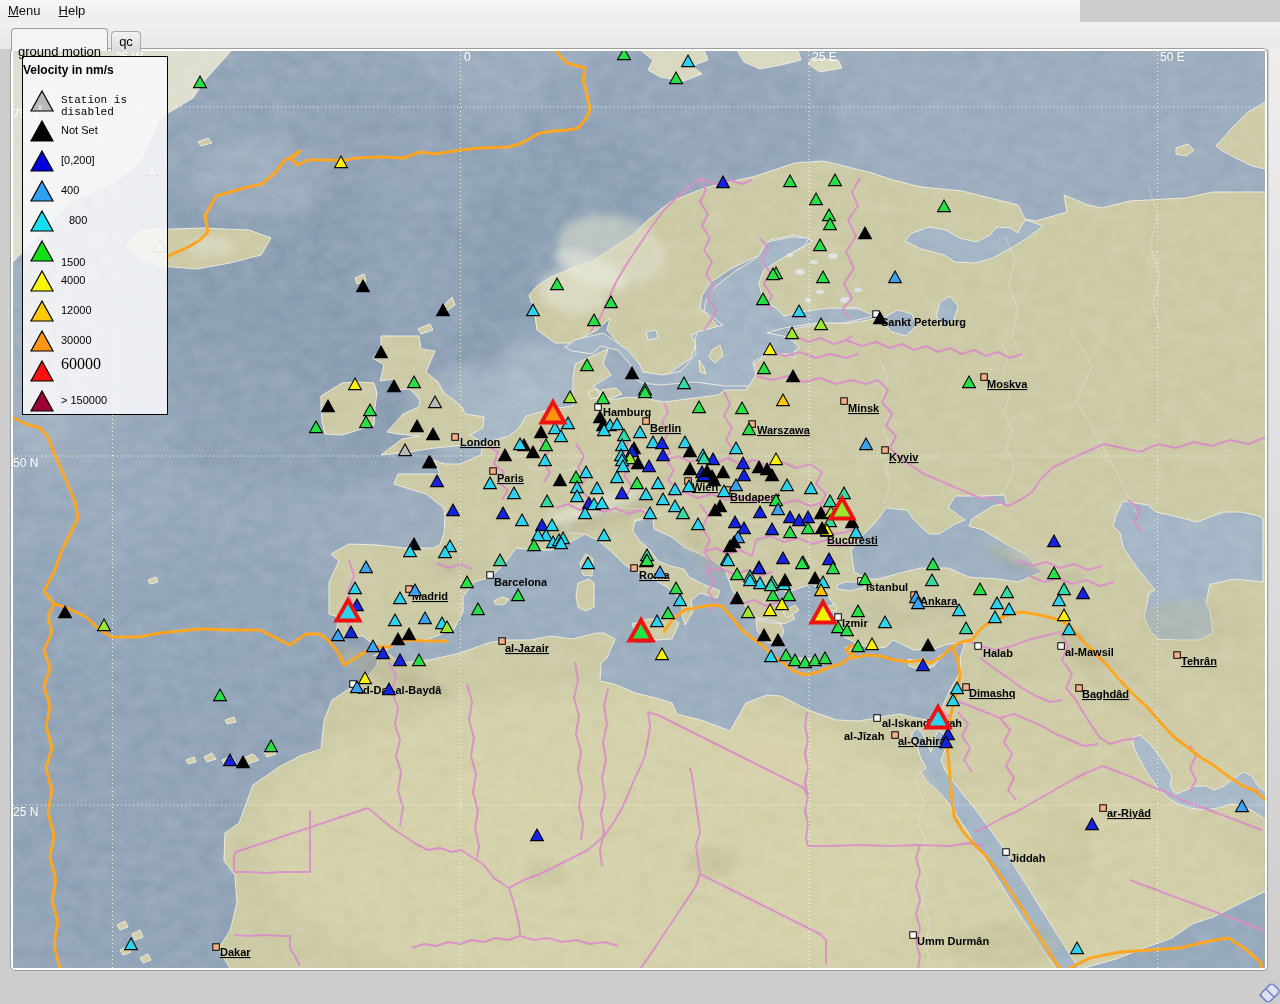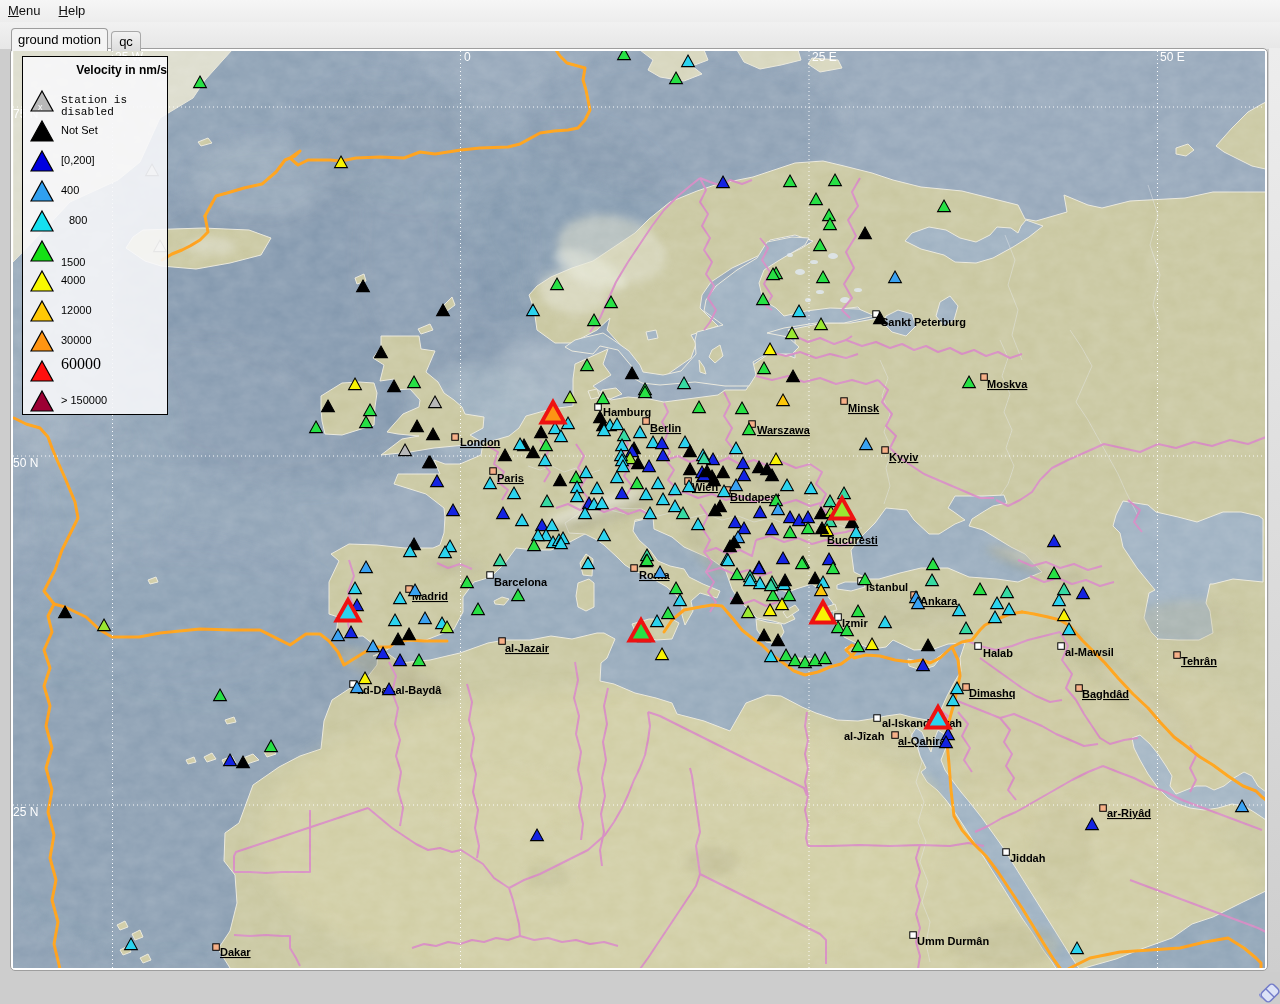--- a/index.html
+++ b/index.html
@@ -1,18 +1,18 @@
 <!DOCTYPE html>
 <html><head><meta charset="utf-8"><style>
 *{margin:0;padding:0;box-sizing:border-box}
 body{width:1280px;height:1004px;overflow:hidden;position:relative;background:#cdcdcd;font-family:"Liberation Sans",sans-serif}
-#menubar{position:absolute;left:0;top:0;width:1280px;height:22px;background:linear-gradient(#f6f6f6,#ededed);font-size:13px;color:#111}
+#menubar{position:absolute;left:0;top:0;width:1080px;height:22px;background:linear-gradient(#f6f6f6,#ededed);font-size:13px;color:#111}
 #menubar span{display:inline-block;margin-top:3px}
 #tabzone{position:absolute;left:0;top:22px;width:1280px;height:27px;background:linear-gradient(#f1f1f1,#e7e7e7)}
-.tab1{position:absolute;left:11px;top:28px;width:97px;height:23px;background:#f4f4f4;border:1px solid #9d9d9d;border-bottom:none;border-radius:4px 4px 0 0;z-index:6;font-size:13px;text-align:center;padding-top:3px}
+.tab1{position:absolute;left:11px;top:28px;width:97px;height:23px;background:#f4f4f4;border:1px solid #9d9d9d;border-bottom:none;border-radius:4px 4px 0 0;z-index:6;font-size:13px;text-align:center;padding-top:15px}
 .tab2{position:absolute;left:111px;top:31px;width:30px;height:20px;background:linear-gradient(#f2f2f2,#dcdcdc);border:1px solid #a8a8a8;border-bottom:none;border-radius:4px 4px 0 0;z-index:6;font-size:13px;text-align:center;padding-top:2px}
 #frame{position:absolute;left:10px;top:48px;width:1258px;height:923px;background:#fff;border:1px solid #9e9e9e;border-radius:5px}
 #statusbar{position:absolute;left:0;top:972px;width:1280px;height:32px;background:#cdcdcd}
 #rightstrip{position:absolute;left:1269px;top:48px;width:11px;height:924px;background:linear-gradient(#ededed,#cecece)}
 </style></head>
 <body>
 <div id="menubar"><span style="margin-left:8px"><u>M</u>enu</span><span style="margin-left:18px"><u>H</u>elp</span></div>
 <div id="tabzone"></div>
 <div class="tab1">ground motion</div>
 <div class="tab2">qc</div>
@@ -618,21 +618,21 @@
 <use href="#tri" x="537" y="835" fill="#1423e2"></use>
 <use href="#atri" x="553" y="413" fill="#fd9414"></use>
 <use href="#atri" x="842" y="509" fill="#9ae832"></use>
 <use href="#atri" x="348" y="611" fill="#2bd3ee"></use>
 <use href="#atri" x="641" y="631" fill="#27e045"></use>
 <use href="#atri" x="823" y="613" fill="#f8f303"></use>
 <use href="#atri" x="938" y="718" fill="#2bd3ee"></use>
 </g>
 </svg>
 <div style="position:absolute;left:22px;top:56px;width:146px;height:359px;background:rgba(248,248,250,0.88);border:1px solid #000;z-index:5">
-<div style="font-family:'Liberation Sans',sans-serif;font-size:12px;font-weight:bold;text-align:right;margin-top:6px;">Velocity in nm/s</div>
+<div style="font-family:'Liberation Sans',sans-serif;font-size:12px;font-weight:bold;text-align:left;margin-top:6px;">Velocity in nm/s</div>
 <svg width="26" height="24" style="position:absolute;left:6px;top:32px">
       <path d="M13,2 L24,22 L2,22 Z" fill="#b8b8b8" stroke="#000" stroke-width="1.2"></path>
       <text x="9" y="21" style="font-family:'Liberation Sans',sans-serif;font-size:9px;fill:#fff">x</text>
     </svg>
 <div style="position:absolute;left:38px;top:37px;font-family:Liberation Mono, monospace;font-size:11px;">Station is disabled</div>
 <svg width="26" height="24" style="position:absolute;left:6px;top:62px">
       <path d="M13,2 L24,22 L2,22 Z" fill="#000000" stroke="#000" stroke-width="1.2"></path>
     </svg>
 <div style="position:absolute;left:38px;top:67px;font-family:'Liberation Sans',sans-serif;font-size:11px;">Not Set</div>
 <svg width="26" height="24" style="position:absolute;left:6px;top:92px">

